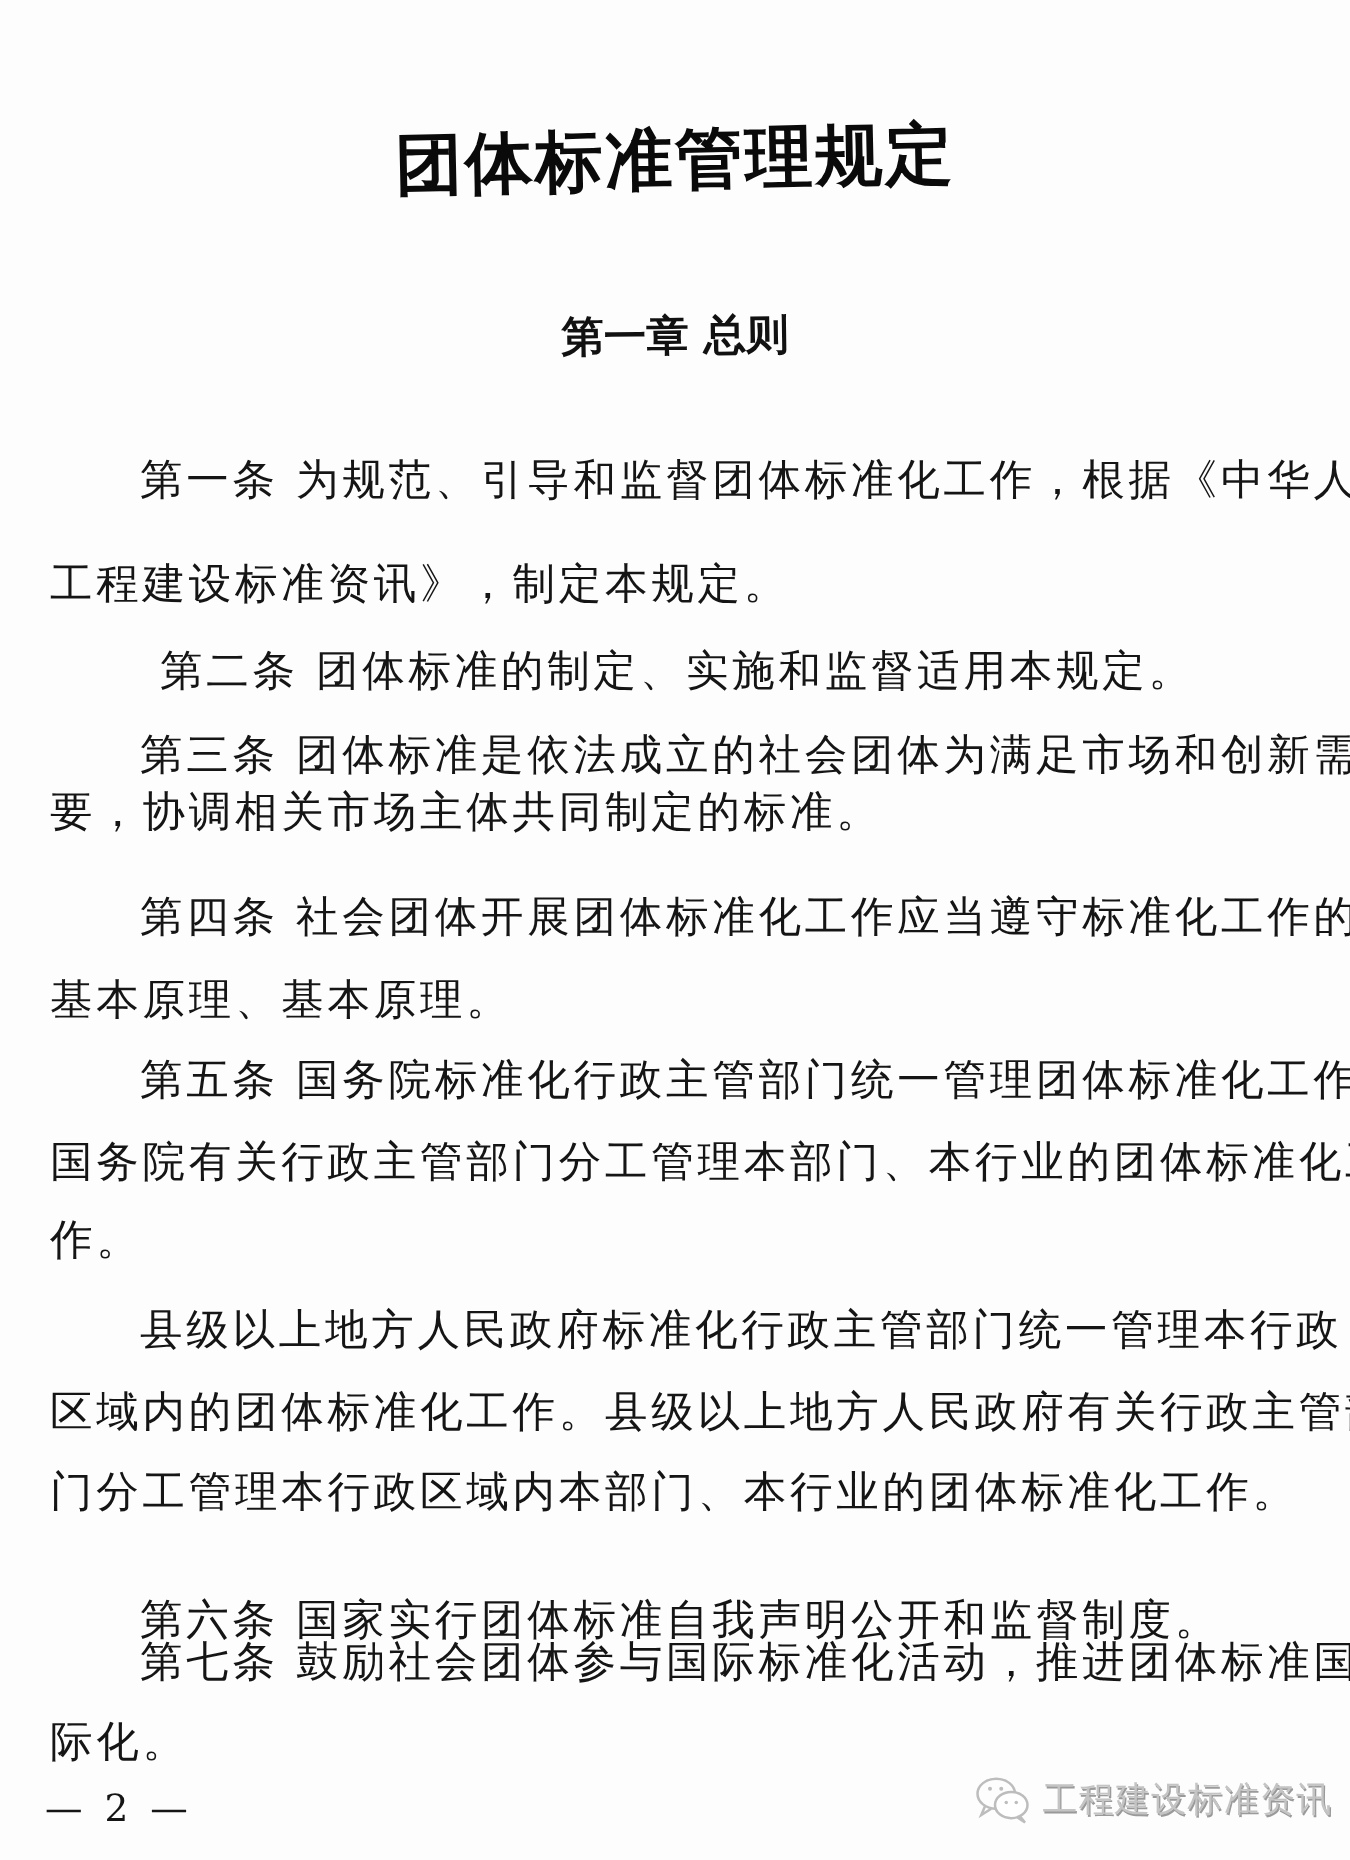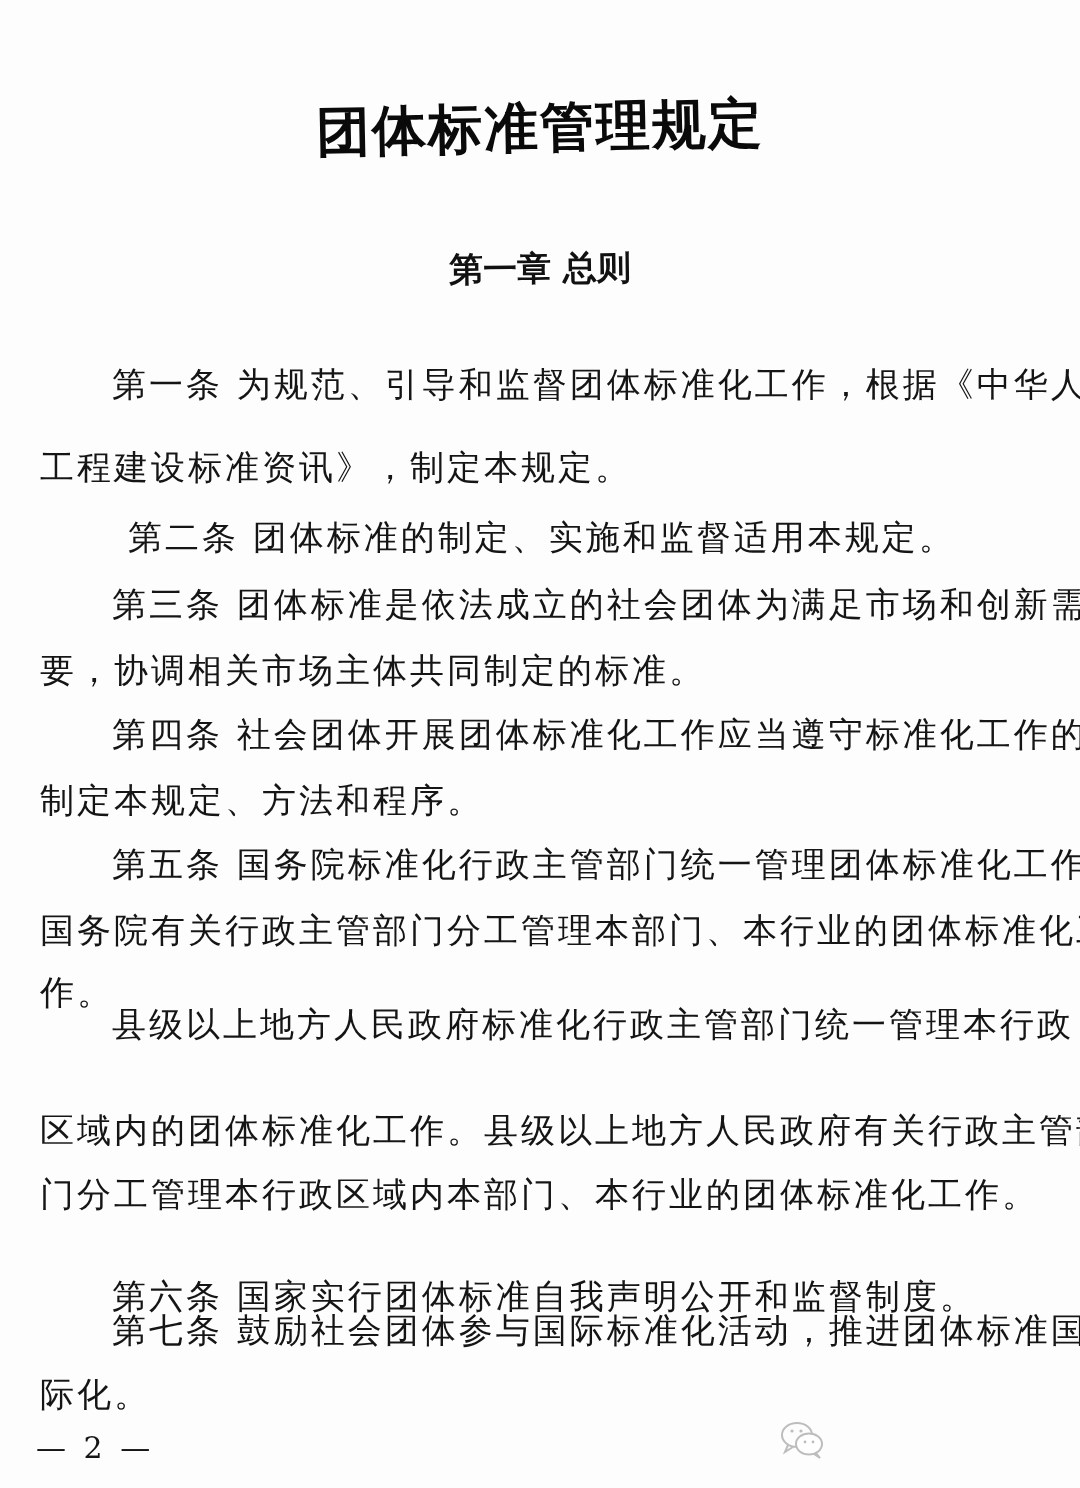--- a/index.html
+++ b/index.html
@@ -94,27 +94,27 @@
 
 <div class="page">
   <div class="doc-title">团体标准管理规定</div>
   <div class="chapter-title">第一章 总则</div>
 
   <div id="body-lines">
       <div class="line indent" style="top: 362px;">第一条 为规范、引导和监督团体标准化工作，根据《中华人</div>
       <div class="line" style="top: 445px;">工程建设标准资讯》，制定本规定。</div>
       <div class="line indent" style="top: 515px; margin-left: 16px;">第二条 团体标准的制定、实施和监督适用本规定。</div>
       <div class="line indent" style="top: 582px;">第三条 团体标准是依法成立的社会团体为满足市场和创新需</div>
-      <div class="line" style="top: 648px;">要，协调相关市场主体共同制定的标准。</div>
+      <div class="line" style="top: 628px;">要，协调相关市场主体共同制定的标准。</div>
       <div class="line indent" style="top: 712px;">第四条 社会团体开展团体标准化工作应当遵守标准化工作的</div>
-      <div class="line" style="top: 778px;">制定本规定、方法和程序。</div>
+      <div class="line" style="top: 778px;">基本原理、基本原理。</div>
       <div class="line indent" style="top: 842px;">第五条 国务院标准化行政主管部门统一管理团体标准化工作。</div>
       <div class="line" style="top: 908px;">国务院有关行政主管部门分工管理本部门、本行业的团体标准化工</div>
       <div class="line" style="top: 970px;">作。</div>
-      <div class="line indent" style="top: 1002px;">县级以上地方人民政府标准化行政主管部门统一管理本行政</div>
+      <div class="line indent" style="top: 1042px;">县级以上地方人民政府标准化行政主管部门统一管理本行政</div>
       <div class="line" style="top: 1108px;">区域内的团体标准化工作。县级以上地方人民政府有关行政主管部</div>
       <div class="line" style="top: 1172px;">门分工管理本行政区域内本部门、本行业的团体标准化工作。</div>
       <div class="line indent" style="top: 1274px;">第六条 国家实行团体标准自我声明公开和监督制度。</div>
       <div class="line indent" style="top: 1308px;">第七条 鼓励社会团体参与国际标准化活动，推进团体标准国</div>
       <div class="line" style="top: 1372px;">际化。</div>
     </div>
 
   <div class="page-number">— 2 —</div>
 
   <div class="watermark">
@@ -123,14 +123,15 @@
         <ellipse cx="17" cy="15" rx="15" ry="12" fill="none" stroke="#bdbdbd" stroke-width="2"></ellipse>
         <path d="M8 25 L5 32 L13 27" fill="none" stroke="#bdbdbd" stroke-width="2"></path>
         <ellipse cx="29" cy="24" rx="13" ry="10.5" fill="#ffffff" stroke="#bdbdbd" stroke-width="2"></ellipse>
         <path d="M36 33 L40 38 L34 34" fill="none" stroke="#bdbdbd" stroke-width="2"></path>
         <circle cx="12" cy="11" r="1.6" fill="#bdbdbd"></circle>
         <circle cx="21" cy="11" r="1.6" fill="#bdbdbd"></circle>
         <circle cx="25" cy="22" r="1.4" fill="#bdbdbd"></circle>
         <circle cx="33" cy="22" r="1.4" fill="#bdbdbd"></circle>
       </svg>
     </span>
+    <span class="watermark-text">工程建设标准资讯</span>
   </div>
 </div>
 
 </body></html>

